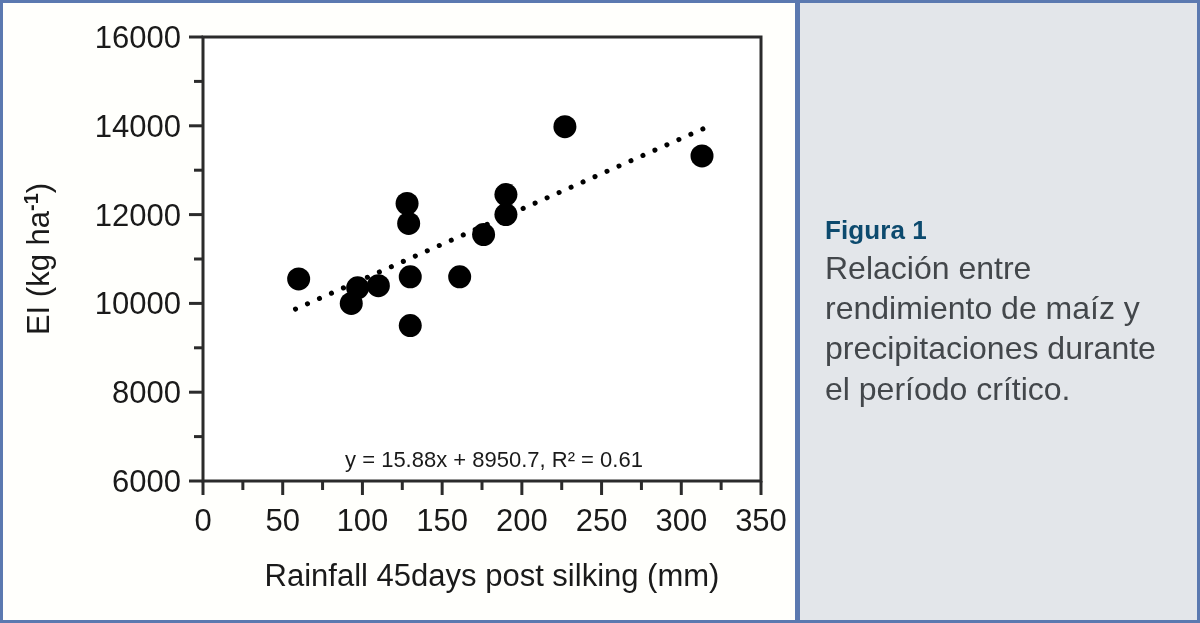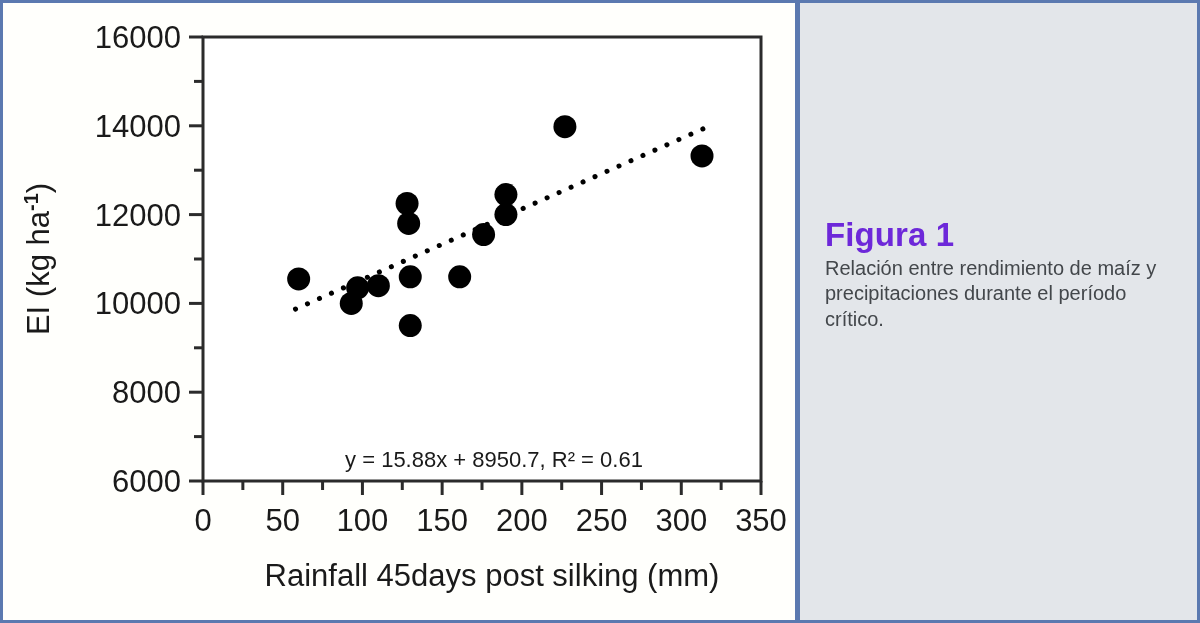--- a/index.html
+++ b/index.html
@@ -43,30 +43,30 @@
     border-left: none;
     padding: 0;
   }
   .caption-inner {
     position: absolute;
     left: 25px;
     top: 212px;
     width: 340px;
   }
   .caption-title {
-    color: #6d28d9;
-    font-size: 33px;
+    color: #0c4a6e;
+    font-size: 26px;
     font-weight: bold;
     line-height: 1.22;
     letter-spacing: 0.1px;
     margin: 0 0 1px 0;
   }
   .caption-body {
     color: #43474b;
-    font-size: 20px;
+    font-size: 32px;
     line-height: 1.26;
     margin: 0;
   }
   
   .chart-area {
     position: absolute;
     left: 0; top: 0;
     width: 789px; height: 617px;
   }
   svg.plot { display: block; }

